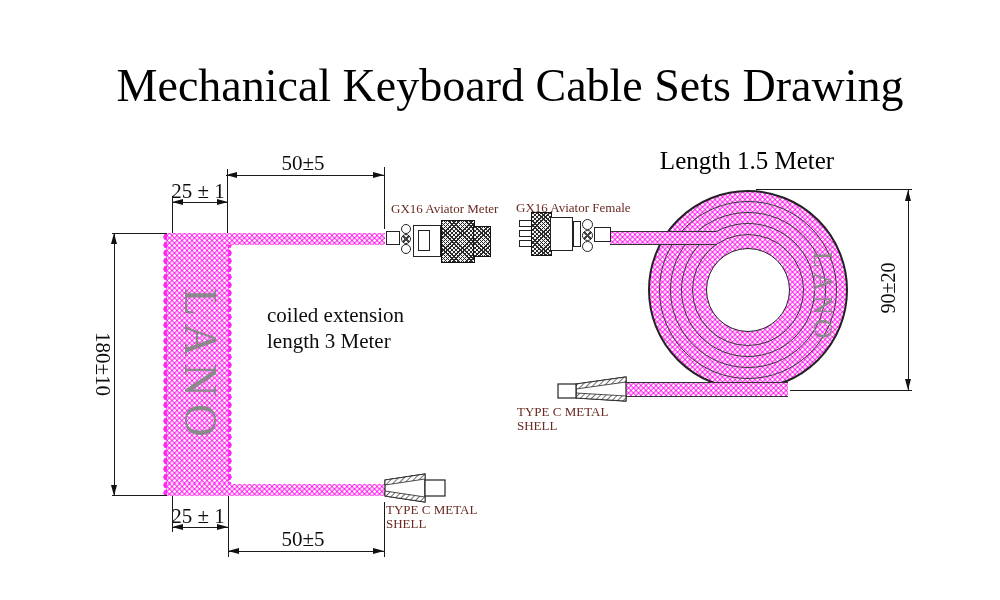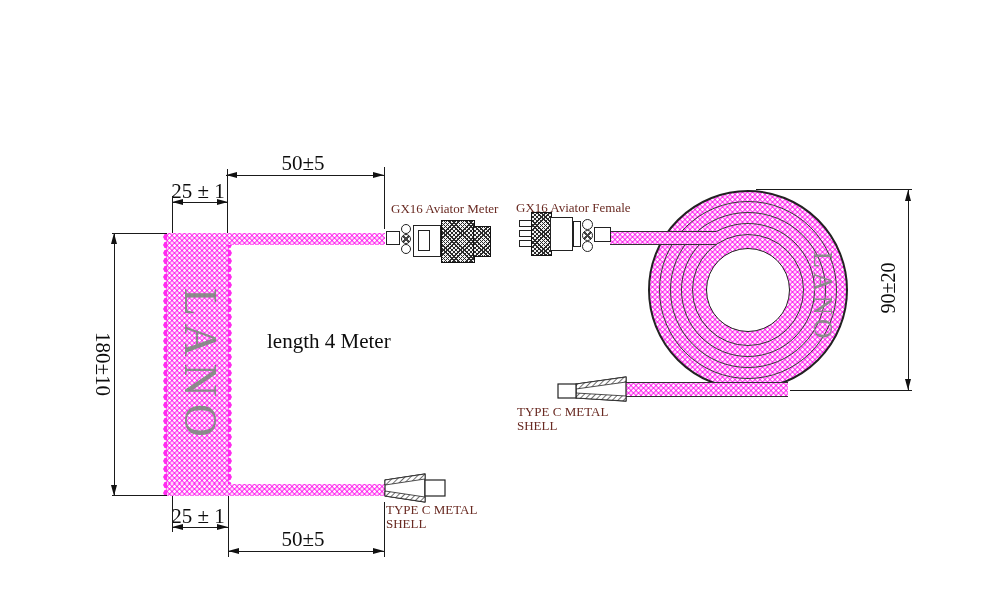--- a/index.html
+++ b/index.html
@@ -39,20 +39,21 @@
   .arrow-l{border-width:3.5px 11px 3.5px 0;border-color:transparent #111 transparent transparent;}
   .arrow-r{border-width:3.5px 0 3.5px 11px;border-color:transparent transparent transparent #111;}
   .arrow-u{border-width:0 3.5px 11px 3.5px;border-color:transparent transparent #111 transparent;}
   .arrow-d{border-width:11px 3.5px 0 3.5px;border-color:#111 transparent transparent transparent;}
 </style>
 </head>
 <body>
 
 <div id="canvas">
 
+  <div class="abs ctr" style="left:510px;top:85px;font-size:46px;color:#000;">Mechanical Keyboard Cable Sets Drawing</div>
 
   <div class="line h" style="left:226px;top:175px;width:158px;"></div>
   <div class="arrow arrow-l" style="left:226px;top:172px;"></div>
   <div class="arrow arrow-r" style="left:373px;top:172px;"></div>
   <div class="dimtext ctr" style="left:303px;top:163px;">50±5</div>
   <div class="line v" style="left:227px;top:169px;height:64px;"></div>
   <div class="line v" style="left:384px;top:167px;height:62px;"></div>
 
   <div class="line h" style="left:172px;top:202px;width:56px;"></div>
   <div class="arrow arrow-l" style="left:172px;top:199px;"></div>
@@ -60,21 +61,22 @@
   <div class="dimtext ctr" style="left:198px;top:191px;">25 ± 1</div>
   <div class="line v" style="left:172px;top:196px;height:37px;"></div>
 
   <div class="scallop scallop-l" style="left:160px;top:233px;height:263px;"></div>
   <div class="scallop scallop-r" style="left:228px;top:233px;height:263px;"></div>
   <div class="cable" style="left:167px;top:233px;width:61px;height:263px;"></div>
   <div class="cable" style="left:167px;top:233px;width:218px;height:12px;"></div>
   <div class="cable" style="left:167px;top:484px;width:218px;height:12px;"></div>
   <div class="brand r90" style="position:absolute;left:200px;top:366px;font-size:46px;">LANO</div>
 
-  <div class="note" style="left:267px;top:329px;">length 4 Meter</div>
+  <div class="note" style="left:267px;top:303px;">coiled extension</div>
+  <div class="note" style="left:267px;top:329px;">length 3 Meter</div>
 
   <div class="labelred" style="left:391px;top:202px;">GX16 Aviator Meter</div>
   <div>
     <div class="part" style="left:386px;top:231px;width:14px;height:14px;"></div>
     <div class="circlepart" style="left:401px;top:224px;width:10px;height:10px;"></div>
     <div class="circlepart xfill" style="left:401px;top:234px;width:10px;height:10px;"></div>
     <div class="circlepart" style="left:401px;top:244px;width:10px;height:10px;"></div>
     <div class="part" style="left:413px;top:225px;width:28px;height:32px;"></div>
     <div class="part" style="left:418px;top:230px;width:12px;height:21px;"></div>
     <div class="knurl" style="left:441px;top:220px;width:32px;height:41px;"></div>
@@ -111,20 +113,21 @@
   <div class="dimtext ctr" style="left:198px;top:516px;">25 ± 1</div>
   <div class="line v" style="left:172px;top:496px;height:36px;"></div>
   <div class="line v" style="left:228px;top:496px;height:61px;"></div>
 
   <div class="line h" style="left:228px;top:551px;width:156px;"></div>
   <div class="arrow arrow-l" style="left:228px;top:548px;"></div>
   <div class="arrow arrow-r" style="left:373px;top:548px;"></div>
   <div class="dimtext ctr" style="left:303px;top:539px;">50±5</div>
   <div class="line v" style="left:384px;top:502px;height:55px;"></div>
 
+  <div class="abs ctr" style="left:747px;top:161px;font-size:25px;color:#000;">Length 1.5 Meter</div>
 
   <div class="line h" style="left:756px;top:189px;width:156px;z-index:0;"></div>
   <div class="line h" style="left:790px;top:390px;width:122px;z-index:0;"></div>
 
   <div class="cable" style="left:648px;top:190px;width:200px;height:200px;border:2px solid #222;border-radius:50%;box-sizing:border-box;z-index:2;"></div>
   <div class="ring" style="left:659px;top:201px;width:178px;height:178px;z-index:3;"></div>
   <div class="ring" style="left:670px;top:212px;width:156px;height:156px;z-index:3;"></div>
   <div class="ring" style="left:681px;top:223px;width:134px;height:134px;z-index:3;"></div>
   <div class="ring" style="left:692px;top:234px;width:112px;height:112px;z-index:3;"></div>
 

